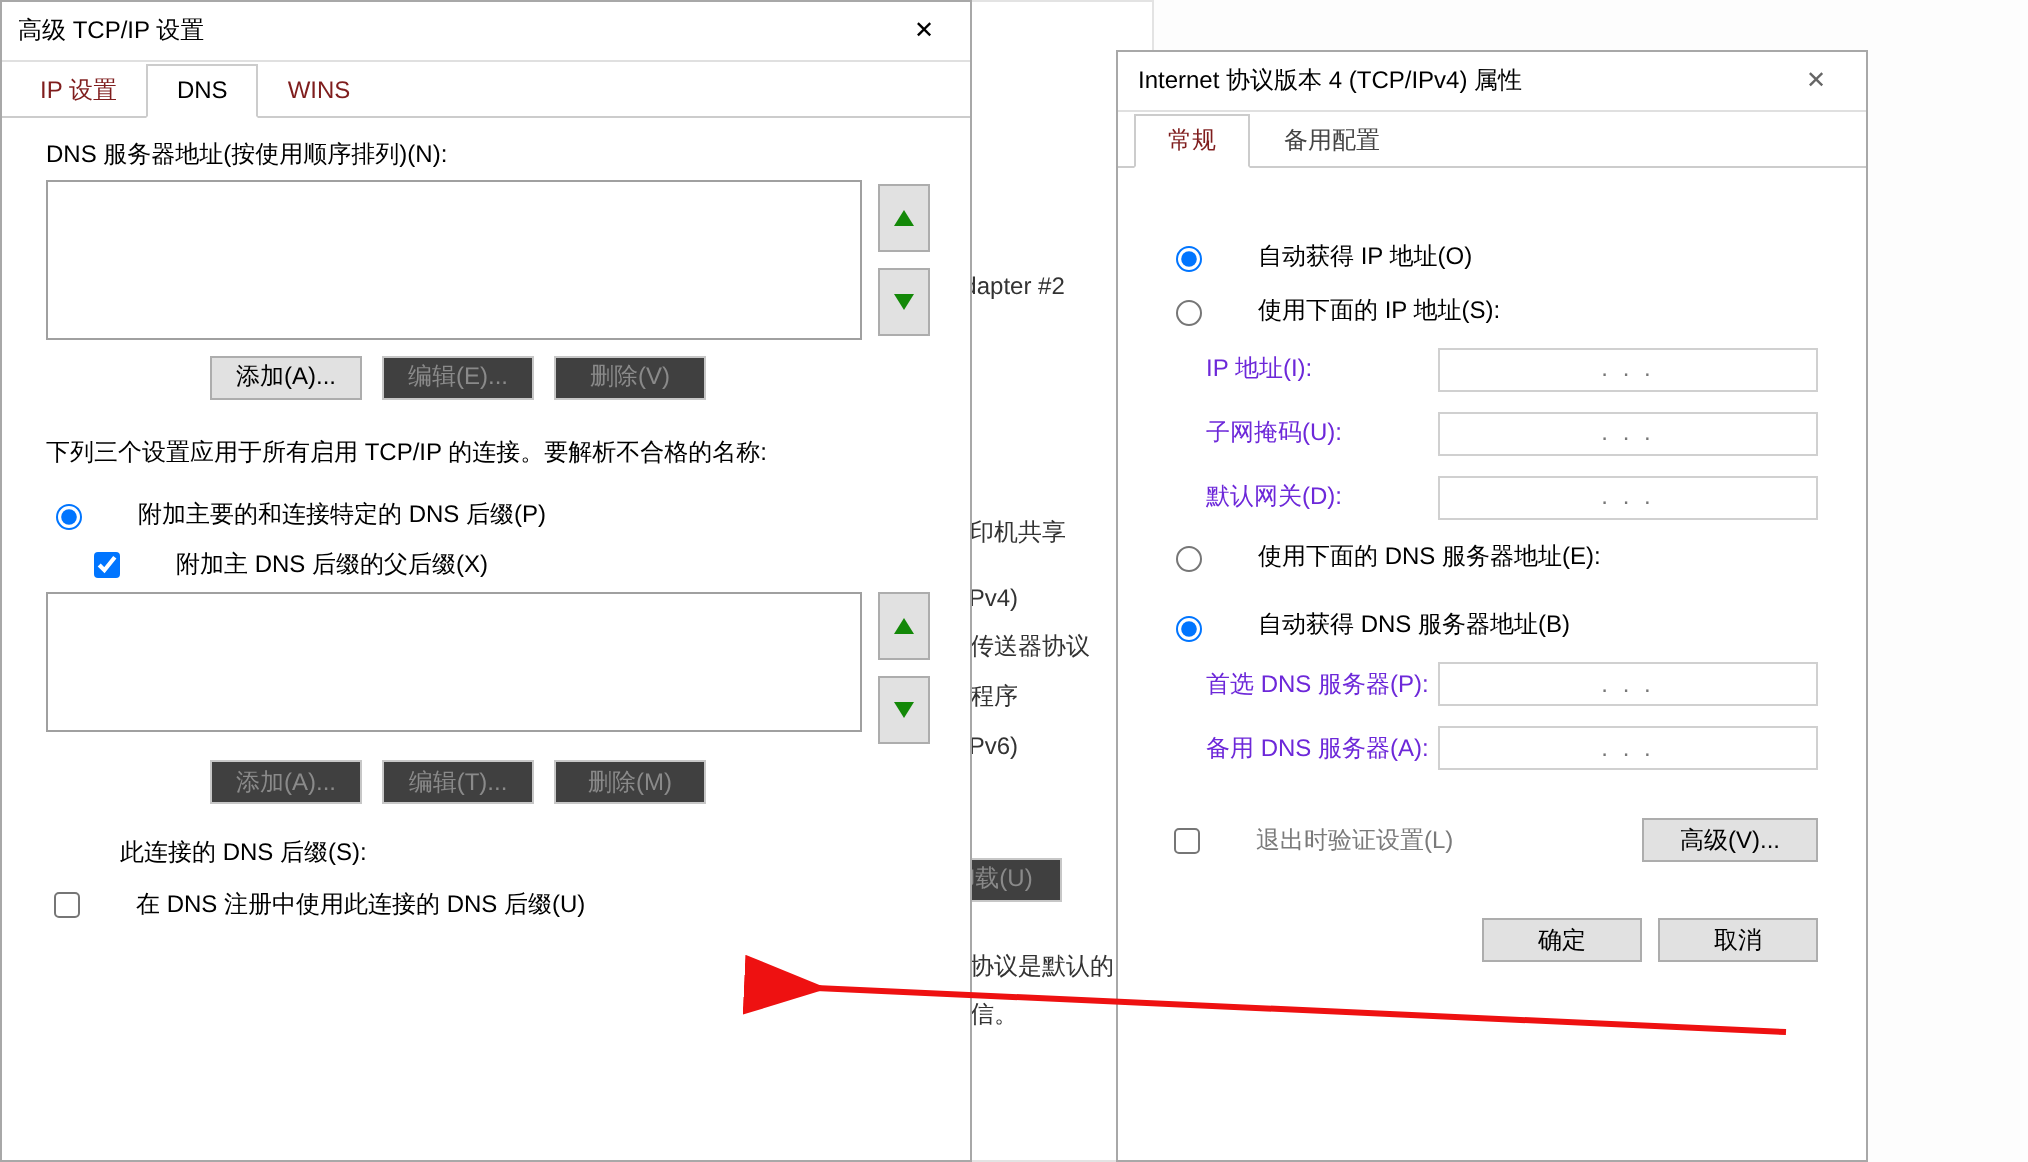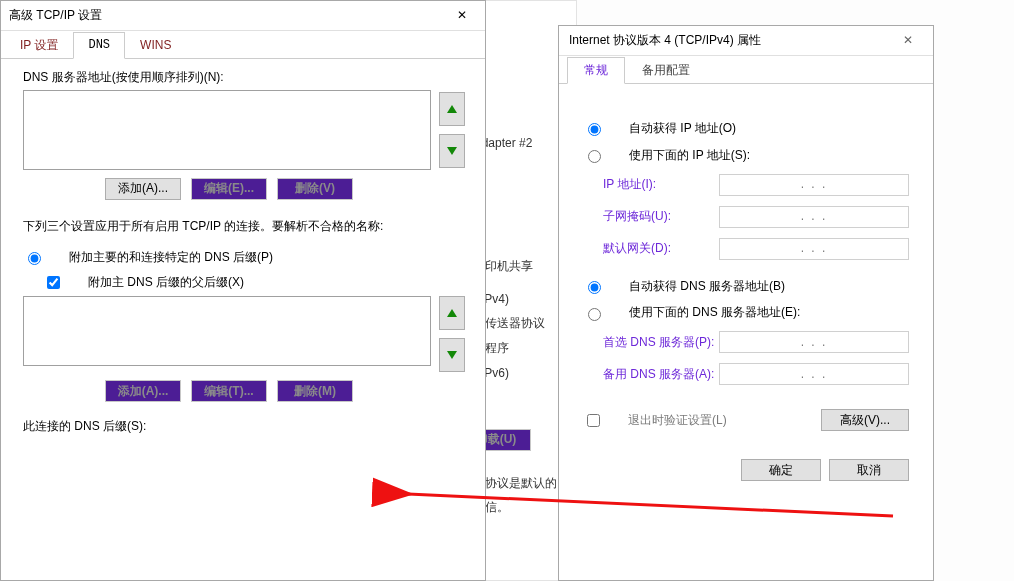--- a/index.html
+++ b/index.html
@@ -17,21 +17,21 @@
   * { box-sizing: border-box; font-family: "Segoe UI","Microsoft YaHei", Tahoma, sans-serif; font-size: 12px; line-height: 1.4; }
   body { margin:0; width:1014px; height:581px; background:#fdfdfd; position:relative; overflow:hidden; }
   
   .btn {
     display:inline-flex; align-items:center; justify-content:center;
     height:22px; min-width:76px;
     background:var(--btn-bg); border:1px solid var(--btn-border);
     cursor:pointer; user-select:none;
     padding:0 8px;
   }
-  .btn.disabled { color:#8a8a8a; border-color:#c7c7c7; background:#4c1d95; cursor:default;font-weight:bold; }
+  .btn.disabled { color:#8a8a8a; border-color:#c7c7c7; background:#404040; cursor:default; }
   .icon-btn {
     display:inline-flex; align-items:center; justify-content:center;
     width:26px; height:34px;
     background:var(--btn-bg); border:1px solid var(--btn-border);
     cursor:pointer;
   }
   .arrow-up, .arrow-down {
     width:0;height:0;border-left:5px solid transparent;border-right:5px solid transparent;
   }
   .arrow-up { border-bottom:8px solid #138808; }
@@ -53,38 +53,38 @@
     position:absolute; left:0; top:0; width:486px; height:581px;
     background:#fff; border:1px solid var(--win-border);
   }
   #adv-title {
     display:flex; align-items:center; justify-content:space-between;
     height:30px; padding:0 8px; border-bottom:1px solid #e0e0e0;
   }
   #adv-title .close { width:30px; height:24px; display:flex; align-items:center; justify-content:center; cursor:pointer; font-size:14px; }
   #adv-tabs { display:flex; align-items:flex-end; height:28px; padding-left:4px; border-bottom:1px solid var(--border); }
   #adv-tabs .tab { padding:4px 14px 4px; border:1px solid transparent; cursor:pointer; position:relative; top:1px; color:#7f1d1d; }
-  #adv-tabs .tab.active { border:1px solid var(--border); border-bottom:1px solid #fff; background:#fff; color:#000;font-family:Liberation Mono, monospace; }
+  #adv-tabs .tab.active { border:1px solid var(--border); border-bottom:1px solid #fff; background:#fff; color:#000; }
   #adv-body { padding:10px 20px 8px 22px; }
   .row { display:flex; align-items:center; gap:22px; }
   .btn-row { display:flex; gap:10px; }
   .indent { margin-left:20px; }
   
   #ipv4-win {
     position:absolute; left:558px; top:25px; width:376px; height:556px;
     background:#fff; border:1px solid var(--win-border);
   }
   #ipv4-title {
     display:flex; align-items:center; justify-content:space-between;
     height:30px; padding:0 10px; border-bottom:1px solid #e0e0e0;
   }
   #ipv4-title .close { width:30px; height:24px; display:flex; align-items:center; justify-content:center; cursor:pointer; font-size:14px; color:#666;}
   #ipv4-tabs { display:flex; align-items:flex-end; height:28px; padding-left:8px; border-bottom:1px solid var(--border); }
   #ipv4-tabs .tab { padding:4px 16px; border:1px solid transparent; cursor:pointer; position:relative; top:1px; color:#444;}
-  #ipv4-tabs .tab.active { border:1px solid var(--border); border-bottom:1px solid #fff; background:#fff; color:#6d28d9; }
+  #ipv4-tabs .tab.active { border:1px solid var(--border); border-bottom:1px solid #fff; background:#fff; color:#7f1d1d; }
   #ipv4-body { padding:14px 24px 8px 24px; }
   .field-row { display:flex; align-items:center; justify-content:space-between; margin:10px 0; padding-left:20px; }
   .field-row .lbl.dim { color:#6d28d9; }
   
   #bg-strip {
     position:absolute; left:455px; top:0; width:122px; height:581px;
     border:1px solid #e3e3e3; border-left:none;
     background:#fff; overflow:hidden;
   }
   #bg-strip .line { padding:4px 6px; white-space:nowrap; color:#333; }
@@ -178,22 +178,26 @@
           <span>添加(A)...</span>
         </span>
       <span class="btn disabled">
           <span>编辑(T)...</span>
         </span>
       <span class="btn disabled">
           <span>删除(M)</span>
         </span>
     </div>
 
-    <div class="row" style="margin-top:16px; gap:14px;">
+    <div class="row" style="margin-top:16px; gap:14px;margin-left:37px;">
       <span>此连接的 DNS 后缀(S):</span>
+    </div>
+    <div class="row" style="margin-top:8px;">
+      <input type="checkbox" class="checkbox" style="">
+      <span>在 DNS 注册中使用此连接的 DNS 后缀(U)</span>
     </div>
   </div>
 </div>
 
 <div id="ipv4-win">
   <div id="ipv4-title">
     <span>Internet 协议版本 4 (TCP/IPv4) 属性</span>
     <span class="close">
         <span>✕</span>
       </span>
@@ -224,27 +228,27 @@
           <span>.       .       .</span>
         </div>
     </div>
     <div class="field-row">
       <span class="lbl dim">默认网关(D):</span>
       <div class="ip-field">
           <span>.       .       .</span>
         </div>
     </div>
 
+    <div class="row" style="margin-top:10px;">
+      <input type="radio" class="radio" style="">
+      <span>使用下面的 DNS 服务器地址(E):</span>
+    </div>
     <div class="row" style="margin-top:18px;">
       <input type="radio" class="radio" checked="" style="">
       <span>自动获得 DNS 服务器地址(B)</span>
-    </div>
-    <div class="row" style="margin-top:10px;">
-      <input type="radio" class="radio" style="">
-      <span>使用下面的 DNS 服务器地址(E):</span>
     </div>
     <div class="field-row">
       <span class="lbl dim">首选 DNS 服务器(P):</span>
       <div class="ip-field">
           <span>.       .       .</span>
         </div>
     </div>
     <div class="field-row">
       <span class="lbl dim">备用 DNS 服务器(A):</span>
       <div class="ip-field">

